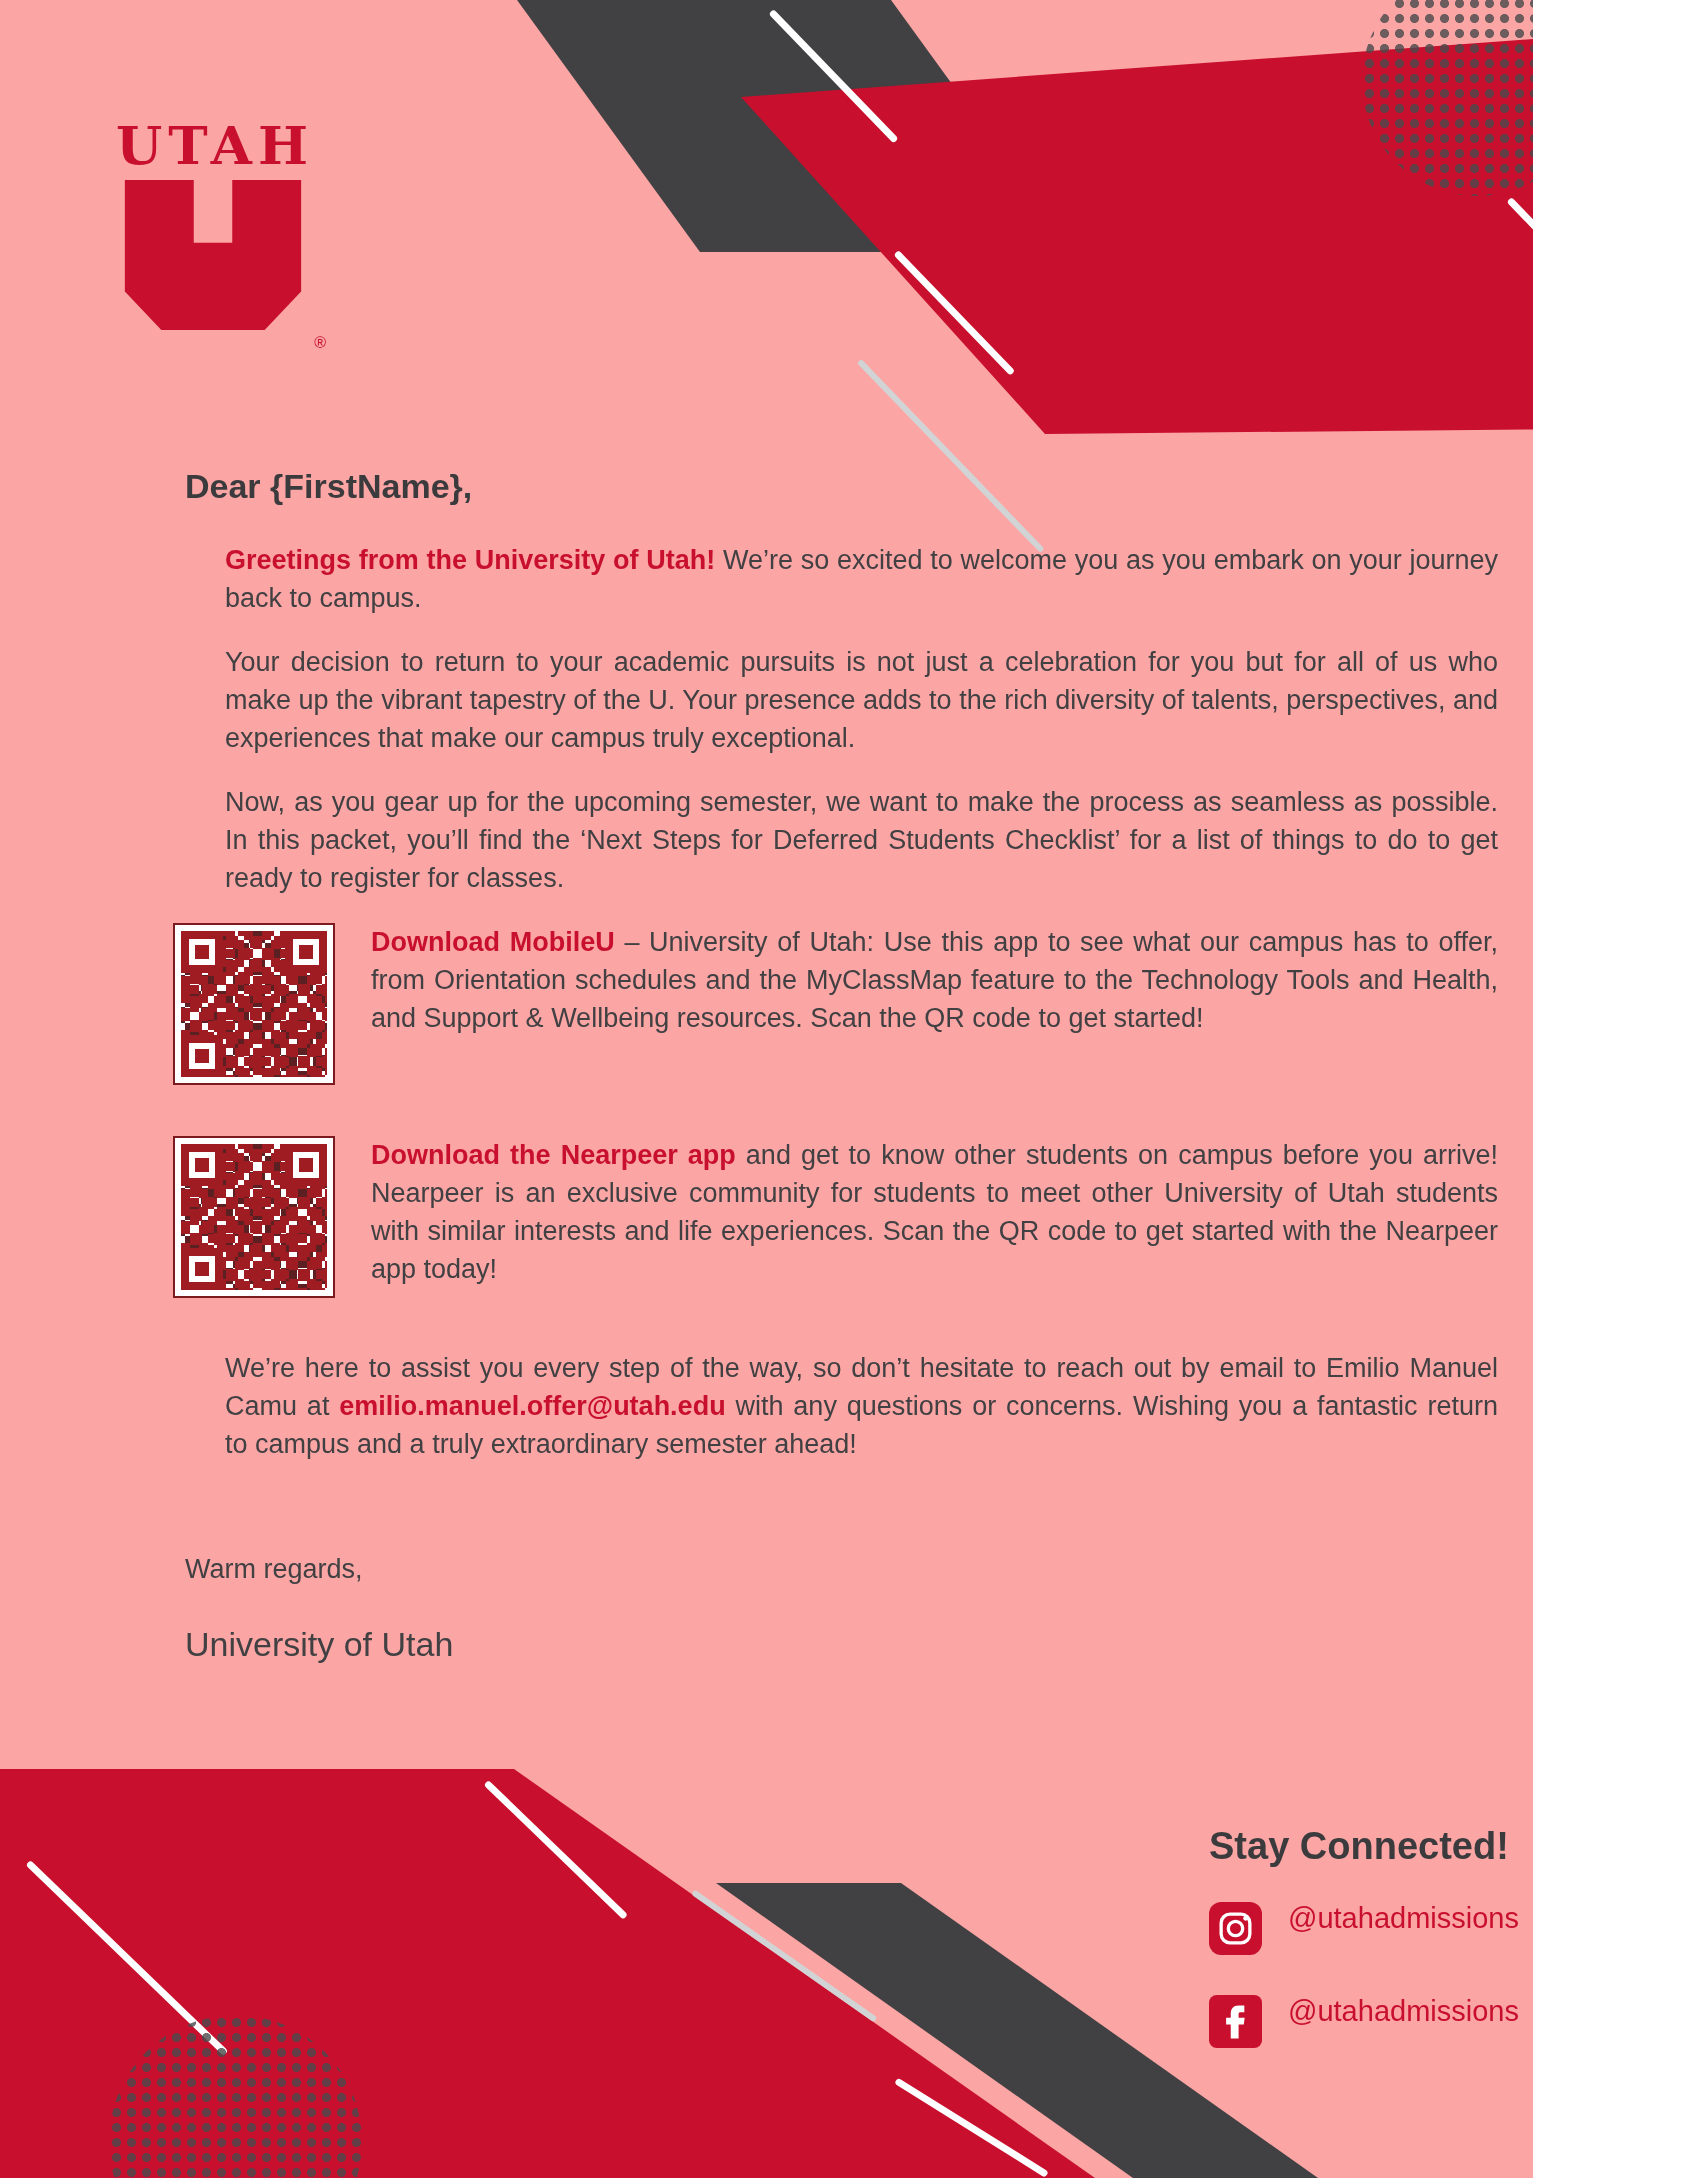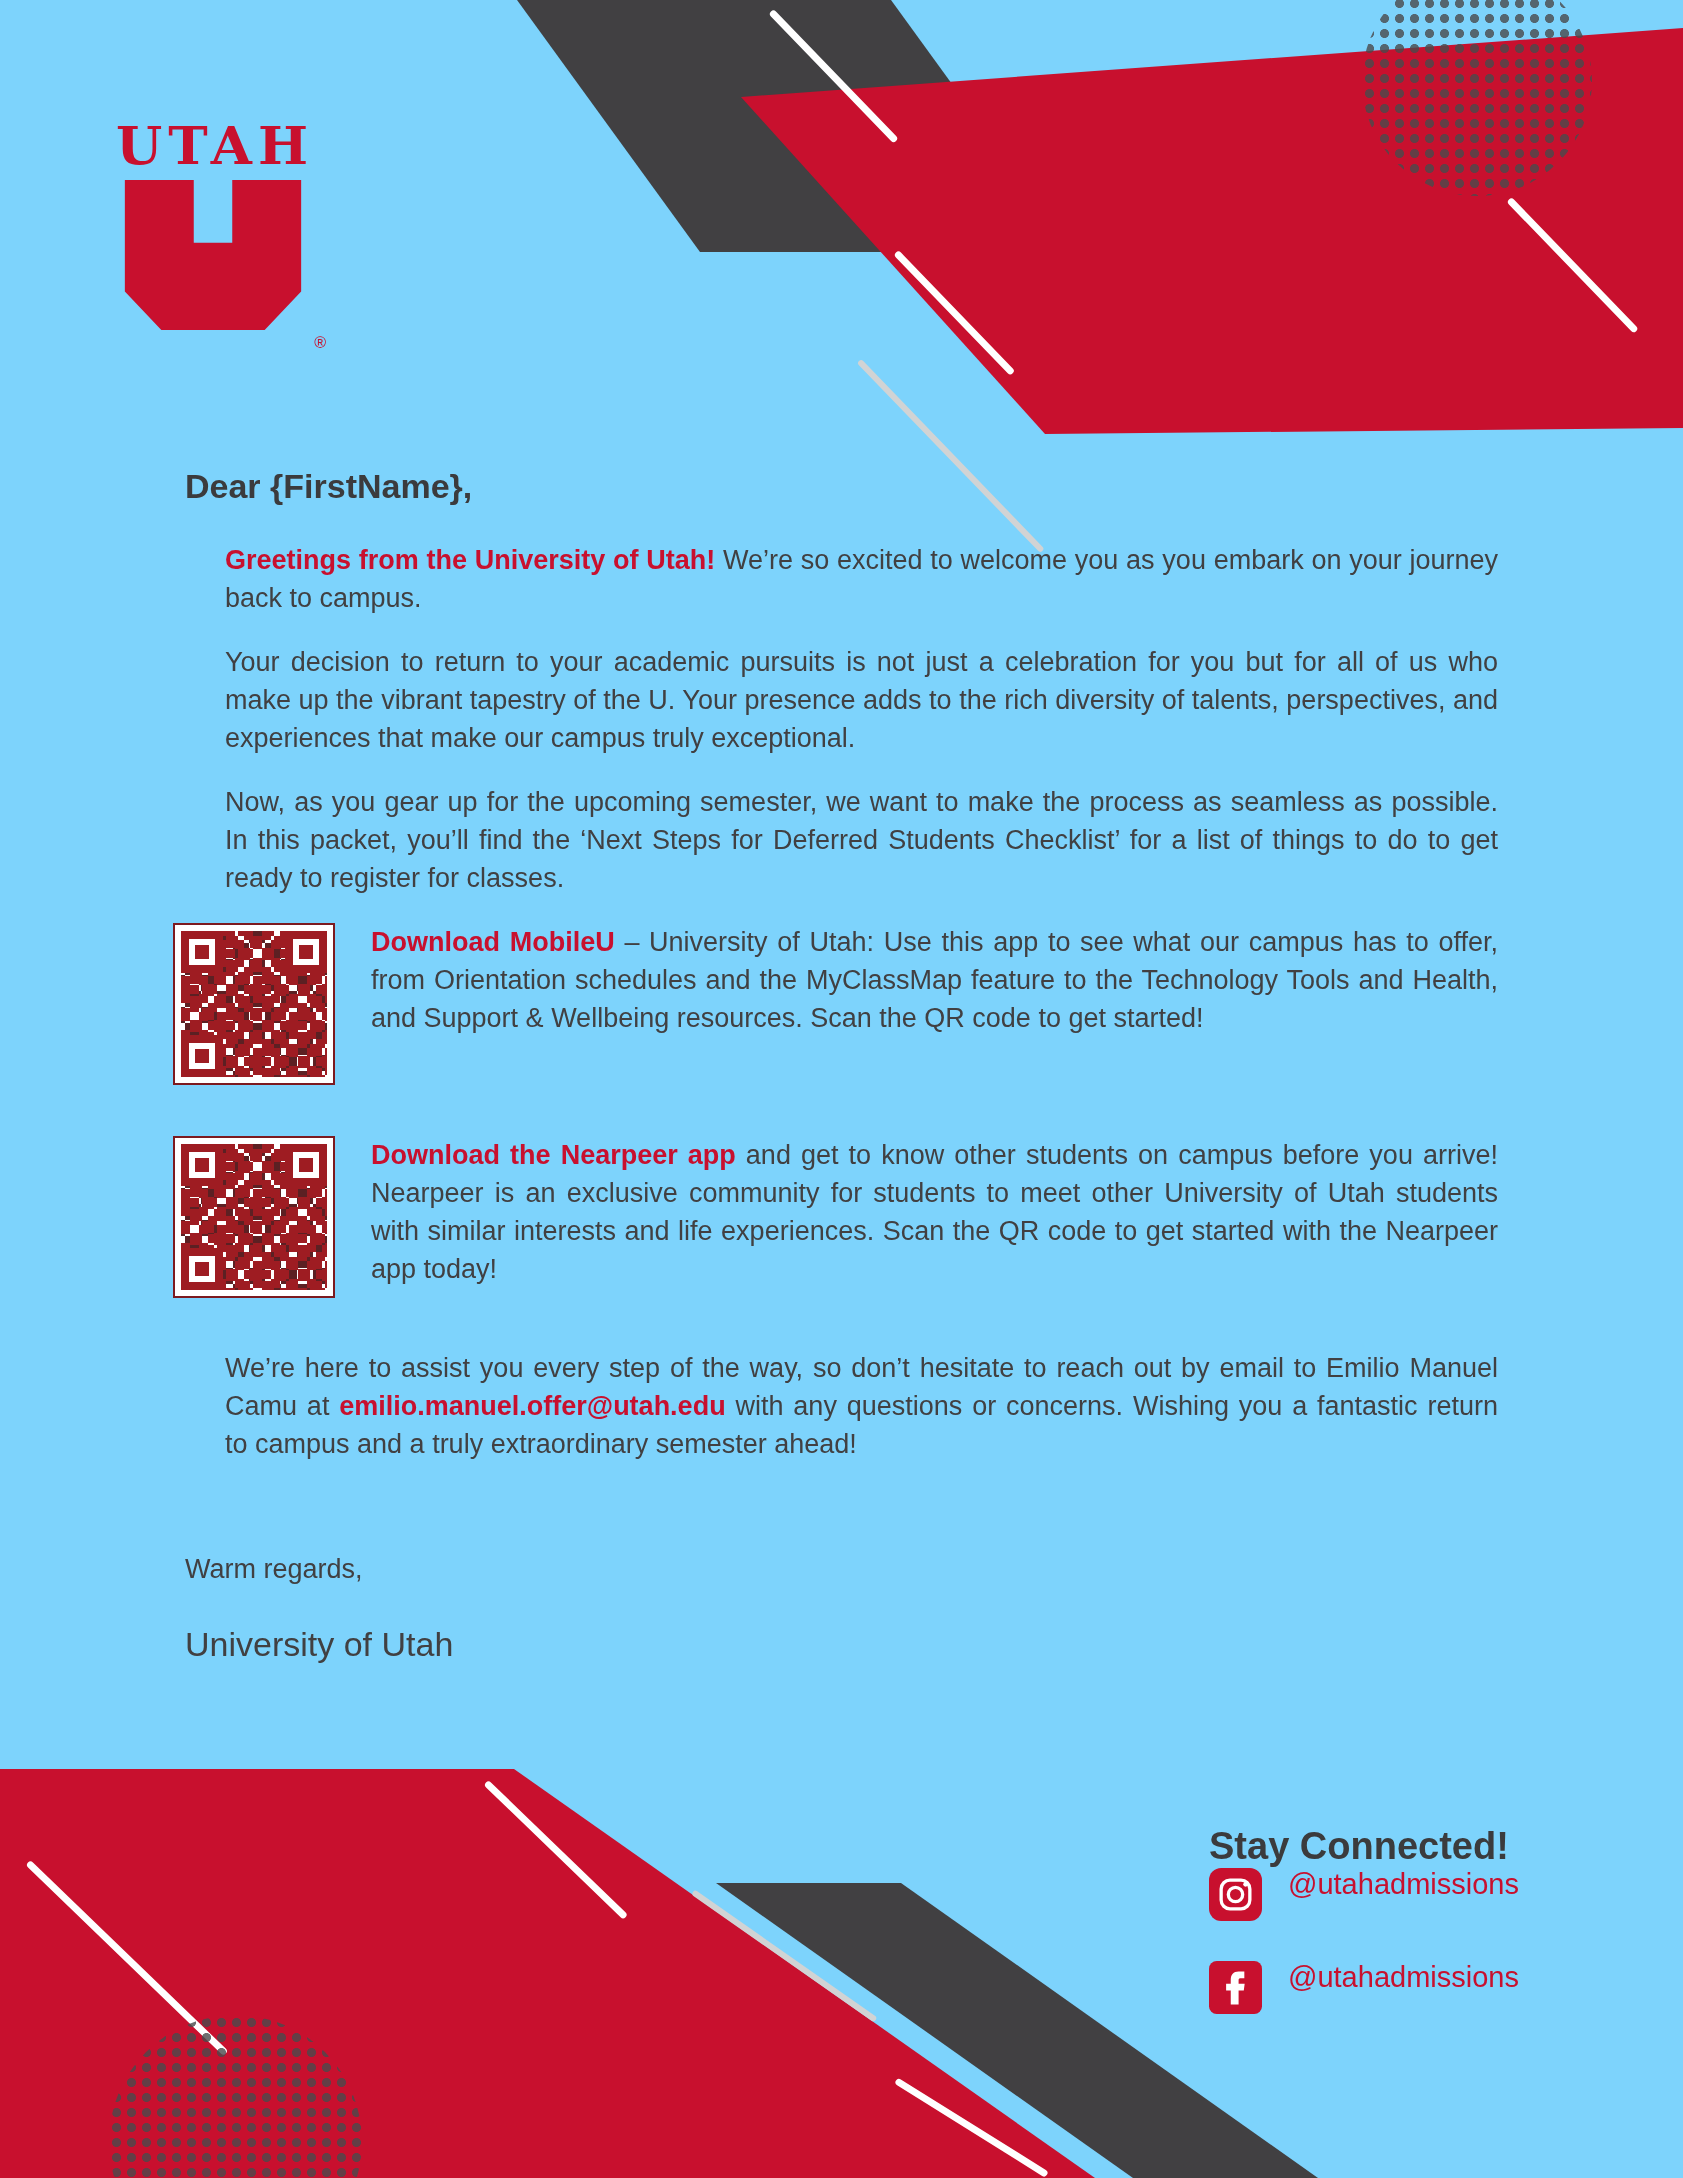--- a/index.html
+++ b/index.html
@@ -1,19 +1,19 @@
 <!DOCTYPE html>
 <html><head>
 <meta charset="utf-8">
 <style>
   * { margin:0; padding:0; box-sizing:border-box; }
   html, body { background:#ffffff; }
   .page {
-    position:relative; width:1683px; height:2178px; overflow:hidden;
-    background:#7dd3fc; color:#414042;
+    position:relative; width:1533px; height:2178px; overflow:hidden;
+    background:#fca5a5; color:#414042;
     font-family:"Liberation Sans", sans-serif;
     --red:#C8102E; --dark:#414042; --qr:#9E1C22; --lgray:#D1D3D4;
   }
 
   
   .shape { position:absolute; inset:0; }
   .shape-dark-top   { background:var(--dark); clip-path:polygon(517px 0px, 891px 0px, 1074px 252px, 700px 252px); z-index:1; }
   .shape-red-top    { background:var(--red);  clip-path:polygon(741px 97px, 1683px 28px, 1683px 428px, 1045px 434px); z-index:2; }
   .shape-red-bottom { background:var(--red);  clip-path:polygon(0px 1769px, 514px 1769px, 1095px 2178px, 0px 2178px); z-index:1; }
   .shape-dark-bottom{ background:var(--dark); clip-path:polygon(716px 1883px, 901px 1883px, 1318px 2178px, 1133px 2178px); z-index:1; }
@@ -67,21 +67,21 @@
   .finder { position:absolute; width:42px; height:42px; border:8px solid var(--qr); background:#ffffff; }
   .finder::after { content:""; position:absolute; inset:6px; background:var(--qr); }
   .finder.tl { top:6px; left:6px; } .finder.tr { top:6px; right:6px; } .finder.bl { bottom:6px; left:6px; }
   .qr-text { flex:1; font-size:27px; line-height:38px; text-align:justify; }
 
   .signoff  { font-size:27px; margin-top:91px; }
   .signature{ font-size:34px; margin-top:40px; }
 
   
   .social { position:absolute; left:1209px; top:1825px; z-index:5; }
-  .social-heading { font-size:38px; font-weight:bold; color:#3b3b3d; }
+  .social-heading { font-size:38px; font-weight:bold; color:#3b3b3d; margin-bottom:34px; }
   .social-row { display:flex; align-items:flex-start; gap:26px; margin-bottom:40px; cursor:pointer; }
   .social-row svg { width:53px; height:53px; flex:0 0 53px; }
   .handle { color:var(--red); font-size:29px; }
 </style>
 </head>
 <body>
 
 <div class="page">
 
   <div class="shape shape-dark-top"></div>

